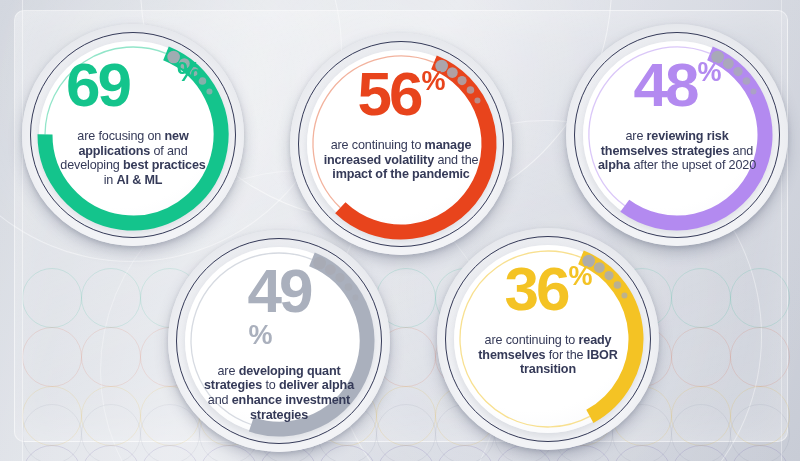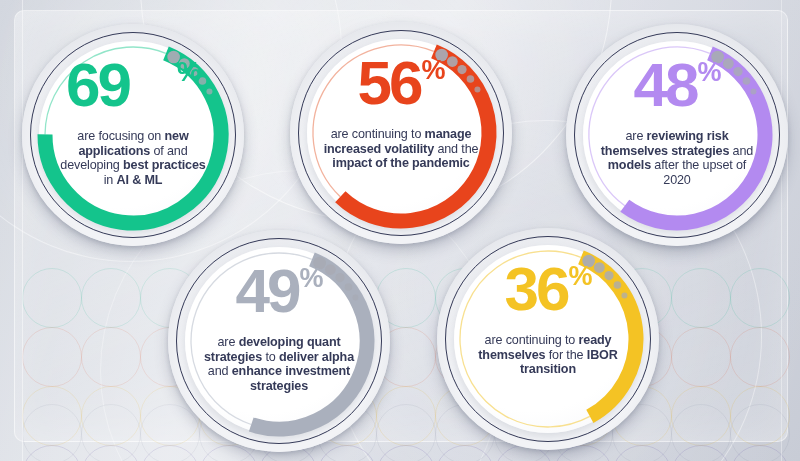--- a/index.html
+++ b/index.html
@@ -192,21 +192,21 @@
           <circle cx="187.43957327056083" cy="67.39963717794814" r="3" fill="#a8abb4" opacity="0.71"></circle>
         </svg>
         <div class="content">
           <div class="big" style="color: rgb(20, 196, 140); gap: 47px;">
             <span>69</span>
             <span class="pct">%</span>
           </div>
           <div class="caption">are focusing on <b>new applications</b> of and developing <b>best practices</b><br>in <b>AI &amp; ML</b></div>
         </div>
       </div>
-      <div class="stat" style="left: 290px; top: 22px;">
+      <div class="stat" style="left: 290px; top: 33px;">
         <div class="outer-shadow"></div>
         <div class="ring-navy"></div>
         <div class="disc"></div>
         <svg class="gauge" viewBox="0 0 222 222">
           <path d="M 50.313480151261025 174.7271238064971 A 88 88 0 0 1 143.8229248666712 29.35040965689504" fill="none" stroke="#f0a48c" stroke-width="1.3" opacity=".85"></path>
           <path d="M 143.96538022060025 29.407820798122714 A 88 88 0 1 1 50.313480151261025 174.7271238064971" fill="none" stroke="#e8441c" stroke-width="15" stroke-linecap="butt"></path>
           <circle cx="151.633877964683" cy="32.9430466803165" r="6.3" fill="#a8abb4" opacity="0.95"></circle>
           <circle cx="162.35162659933835" cy="39.53664963352105" r="5.4" fill="#a8abb4" opacity="0.89"></circle>
           <circle cx="172.01936088827154" cy="47.59150217213093" r="4.6" fill="#a8abb4" opacity="0.83"></circle>
           <circle cx="180.43939946545277" cy="56.94290239129299" r="3.8" fill="#a8abb4" opacity="0.77"></circle>
@@ -231,38 +231,38 @@
           <circle cx="162.35162659933835" cy="39.53664963352105" r="5.4" fill="#a8abb4" opacity="0.89"></circle>
           <circle cx="172.01936088827154" cy="47.59150217213093" r="4.6" fill="#a8abb4" opacity="0.83"></circle>
           <circle cx="180.43939946545277" cy="56.94290239129299" r="3.8" fill="#a8abb4" opacity="0.77"></circle>
           <circle cx="187.43957327056083" cy="67.39963717794814" r="3" fill="#a8abb4" opacity="0.71"></circle>
         </svg>
         <div class="content">
           <div class="big" style="color: rgb(179, 138, 240);">
             <span>48</span>
             <span class="pct">%</span>
           </div>
-          <div class="caption">are <b>reviewing risk themselves strategies</b> and <b>models</b> after the upset of 2020</div>
+          <div class="caption">are <b>reviewing risk themselves strategies</b> and <b>alpha</b> after the upset of 2020</div>
         </div>
       </div>
       <div class="stat" style="left: 168px; top: 230px;">
         <div class="outer-shadow"></div>
         <div class="ring-navy"></div>
         <div class="disc"></div>
         <svg class="gauge" viewBox="0 0 222 222">
           <path d="M 83.22288474865499 194.5010890247157 A 88 88 0 1 1 143.8229248666712 29.35040965689504" fill="none" stroke="#cfd3dc" stroke-width="1.3" opacity=".85"></path>
           <path d="M 143.96538022060025 29.407820798122714 A 88 88 0 0 1 83.22288474865499 194.5010890247157" fill="none" stroke="#aab0bd" stroke-width="15" stroke-linecap="butt"></path>
           <circle cx="151.633877964683" cy="32.9430466803165" r="6.3" fill="#a8abb4" opacity="0.95"></circle>
           <circle cx="162.35162659933835" cy="39.53664963352105" r="5.4" fill="#a8abb4" opacity="0.89"></circle>
           <circle cx="172.01936088827154" cy="47.59150217213093" r="4.6" fill="#a8abb4" opacity="0.83"></circle>
           <circle cx="180.43939946545277" cy="56.94290239129299" r="3.8" fill="#a8abb4" opacity="0.77"></circle>
           <circle cx="187.43957327056083" cy="67.39963717794814" r="3" fill="#a8abb4" opacity="0.71"></circle>
         </svg>
         <div class="content">
-          <div class="big" style="color: rgb(170, 176, 189);">
+          <div class="big" style="color: rgb(170, 176, 189); flex-direction: column;">
             <span>49</span>
             <span class="pct">%</span>
           </div>
           <div class="caption">are <b>developing quant strategies</b> to <b>deliver alpha</b> and <b>enhance investment strategies</b></div>
         </div>
       </div>
       <div class="stat" style="left: 437px; top: 228px;">
         <div class="outer-shadow"></div>
         <div class="ring-navy"></div>
         <div class="disc"></div>

